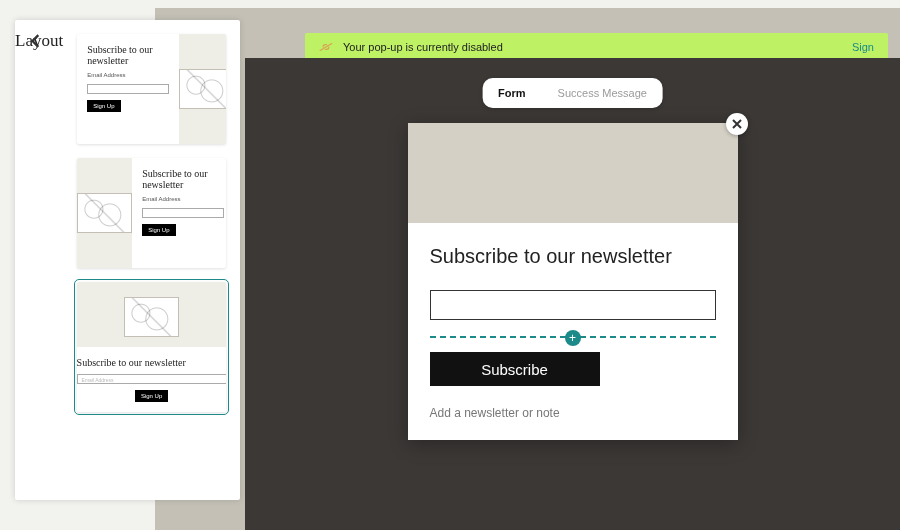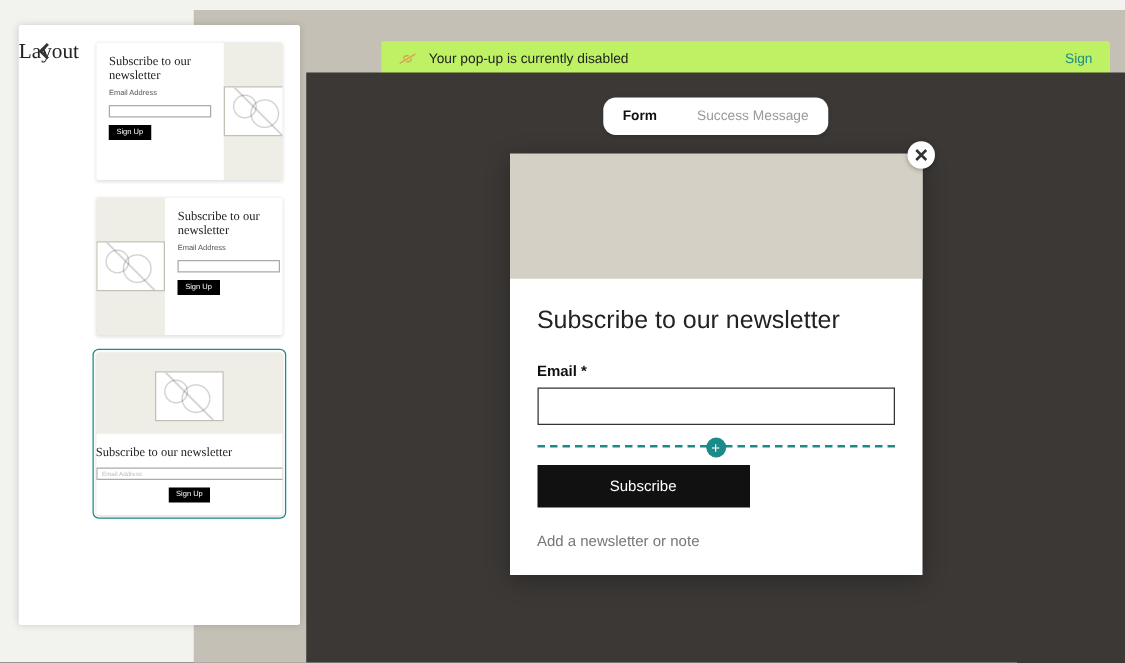--- a/index.html
+++ b/index.html
@@ -104,21 +104,21 @@
   }
   .insert-line {
     margin: 16px 0 14px 0; height: 1px; border-top: 2px dashed #1d8a8a; position: relative;
   }
   .insert-line .plus {
     position: absolute; left: 50%; top: 50%; transform: translate(-50%,-50%);
     width: 16px; height: 16px; border-radius: 50%; background: #1d8a8a; color: #fff;
     display:flex; align-items:center; justify-content:center; font-size:12px; line-height:1; cursor:pointer;
   }
   .cta {
-    background: #111; color: #fff; font-size: 12px; height: 34px; width: 170px;
+    background: #111; color: #fff; font-size: 15px; height: 34px; width: 170px;
     display:flex; align-items:center; justify-content:center; cursor:pointer; margin-bottom: 20px;
   }
   .disclaimer { font-size: 12px; color: #777; }
   .close-popup {
     position: absolute; right: -10px; top: -10px; width: 22px; height: 22px;
     border-radius: 50%; background: #fff; box-shadow: 0 1px 4px rgba(0,0,0,0.3);
     display:flex; align-items:center; justify-content:center; cursor:pointer;
   }
   .close-popup svg { width:10px; height:10px; stroke:#333; stroke-width:2; fill:none; }
 </style>
@@ -151,23 +151,20 @@
 
     <div class="popup">
       <div class="close-popup">
         <svg viewBox="0 0 10 10">
             <path d="M1 1 L9 9 M9 1 L1 9"></path>
           </svg>
       </div>
       <div class="hero"></div>
       <div class="body">
         <h2>Subscribe to our newsletter</h2>
-        <div class="plabel">
-          <span>Email</span> <span class="req">*</span>
-        </div>
         <input class="pinput" style="">
         <div class="insert-line">
           <div class="plus">+</div>
         </div>
         <div class="cta">Subscribe</div>
         <div class="disclaimer">Add a newsletter or note</div>
       </div>
     </div>
   </div>
 </div>

